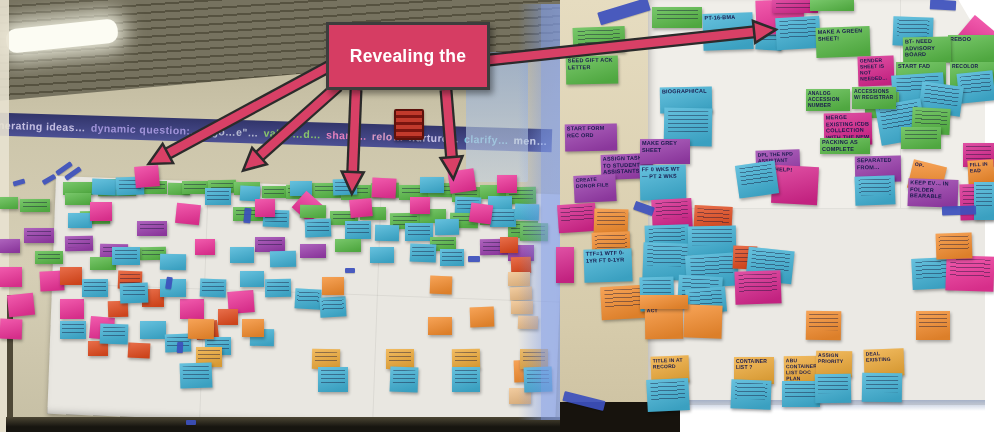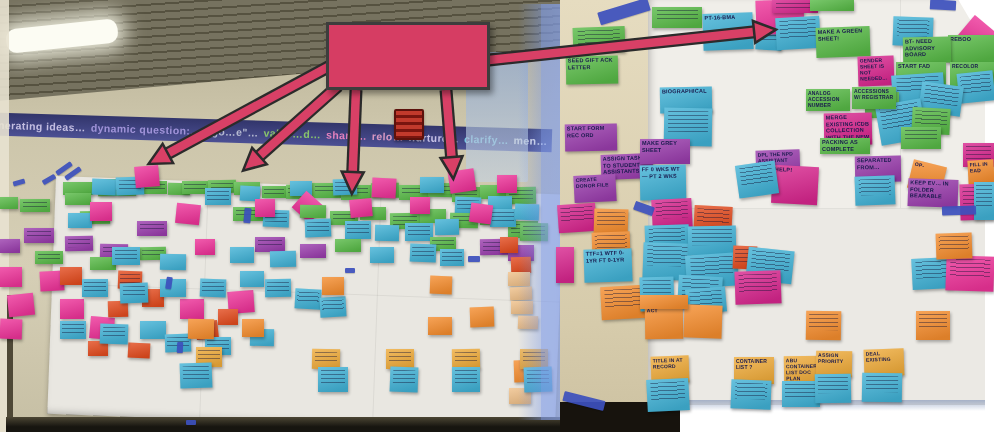--- a/index.html
+++ b/index.html
@@ -642,15 +642,16 @@
       <polygon points="351.8401278466045,193.99680383488715 341.72821414434003,171.5747343211702 363.7106352362194,172.45403116484536" fill="#d84066" stroke="#2b2b2b" stroke-width="2.5"></polygon>
       <line x1="446" y1="90" x2="451.60472339281483" y2="158.0573554841801" stroke="#2b2b2b" stroke-width="13"></line>
       <line x1="446" y1="90" x2="451.60472339281483" y2="158.0573554841801" stroke="#d84066" stroke-width="8.5"></line>
       <polygon points="453.3283003781612,178.9865045919576 440.5597606703911,157.96355537613405 462.485535926158,156.15790329624738" fill="#d84066" stroke="#2b2b2b" stroke-width="2.5"></polygon>
       <line x1="489" y1="60" x2="755.0947211571994" y2="31.792079029272152" stroke="#2b2b2b" stroke-width="13"></line>
       <line x1="489" y1="60" x2="755.0947211571994" y2="31.792079029272152" stroke="#d84066" stroke-width="8.5"></line>
       <polygon points="775.9777126688942,29.578334346053612 755.2598735383283,42.83620528221799 752.9407124416232,20.95878560329951" fill="#d84066" stroke="#2b2b2b" stroke-width="2.5"></polygon>
     </svg>
 
   <div id="callout">
+    <span>Revealing the</span>
   </div>
 
 </div>
 
 </body></html>

